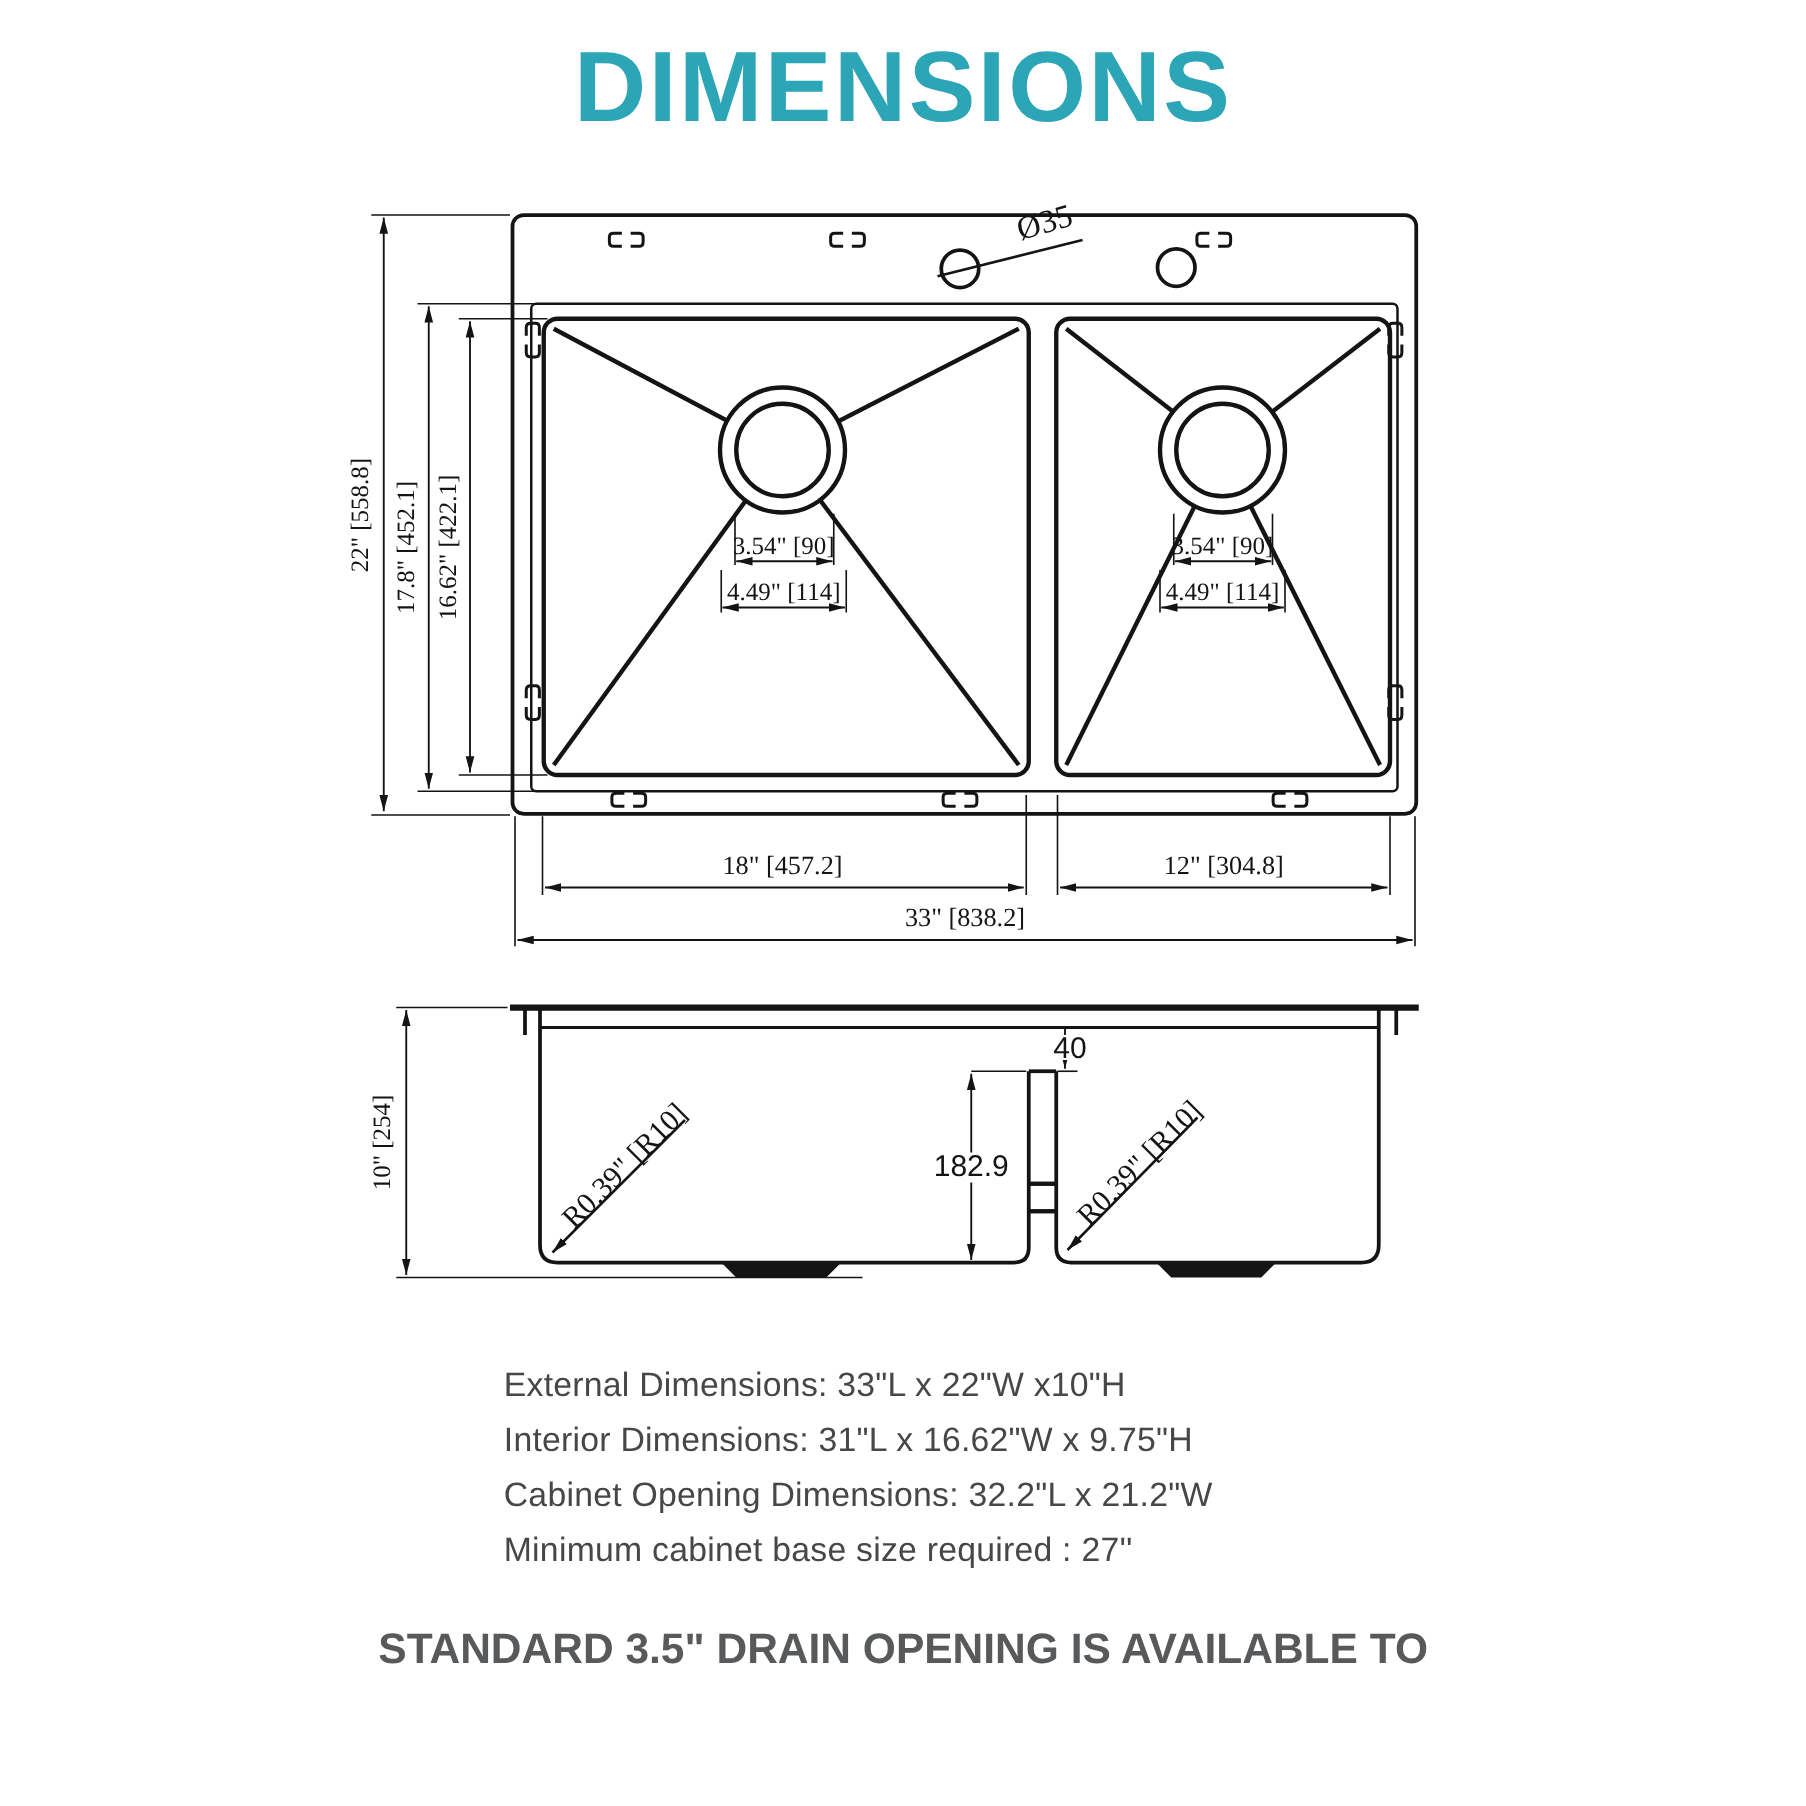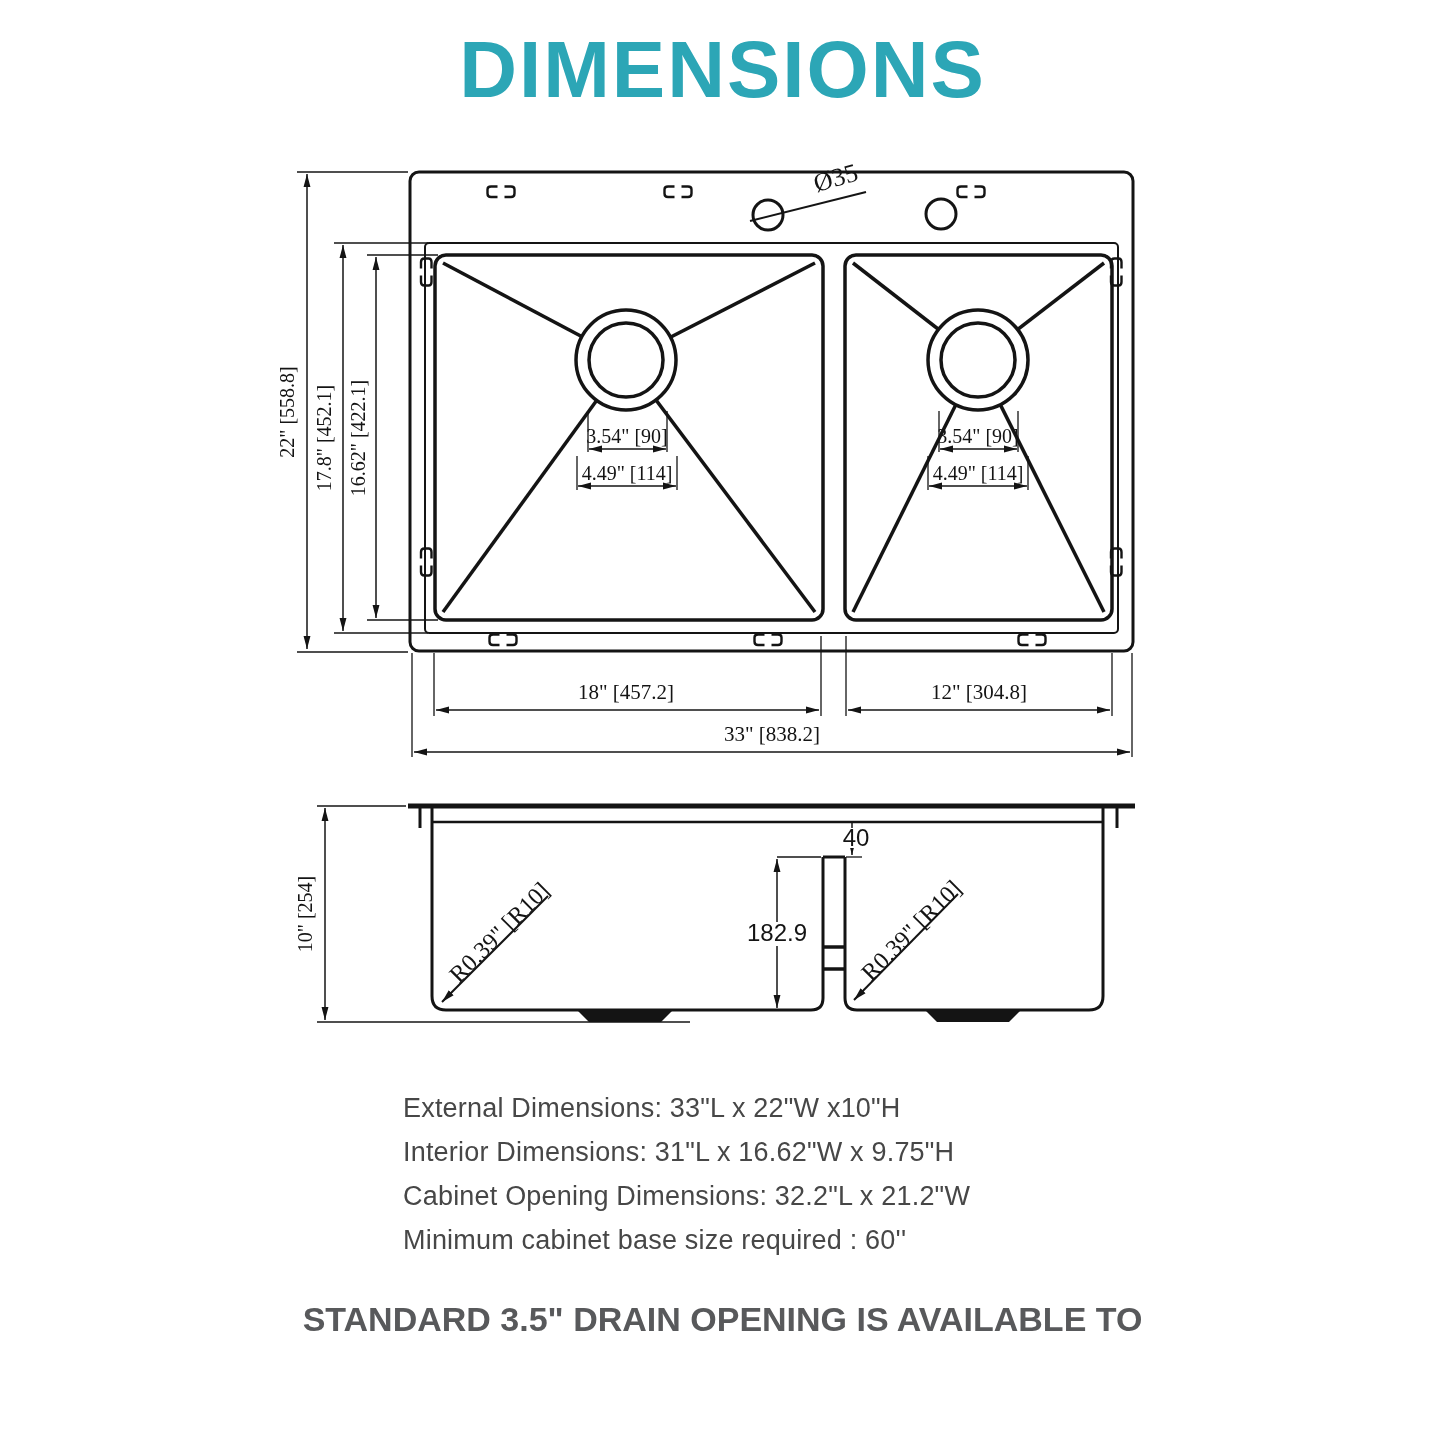--- a/index.html
+++ b/index.html
@@ -206,20 +206,20 @@
         <line x1="958" y1="894" x2="854" y2="1000" class="lead" marker-end="url(#ar)"></line>
         <text class="radtxt" transform="translate(917,936) rotate(-45)">R0.39" [R10]</text>
       </g>
     </g>
   </svg>
 
   <div class="specs">
     <div>External Dimensions: 33"L x 22"W x10"H</div>
     <div>Interior Dimensions: 31"L x 16.62"W x 9.75"H</div>
     <div>Cabinet Opening Dimensions: 32.2"L x 21.2"W</div>
-    <div>Minimum cabinet base size required : 60''</div>
+    <div>Minimum cabinet base size required : 27''</div>
   </div>
 
   <div class="footer">
     <div>STANDARD 3.5" DRAIN OPENING IS AVAILABLE TO</div>
   </div>
 
 </div>
 
 </body></html>

